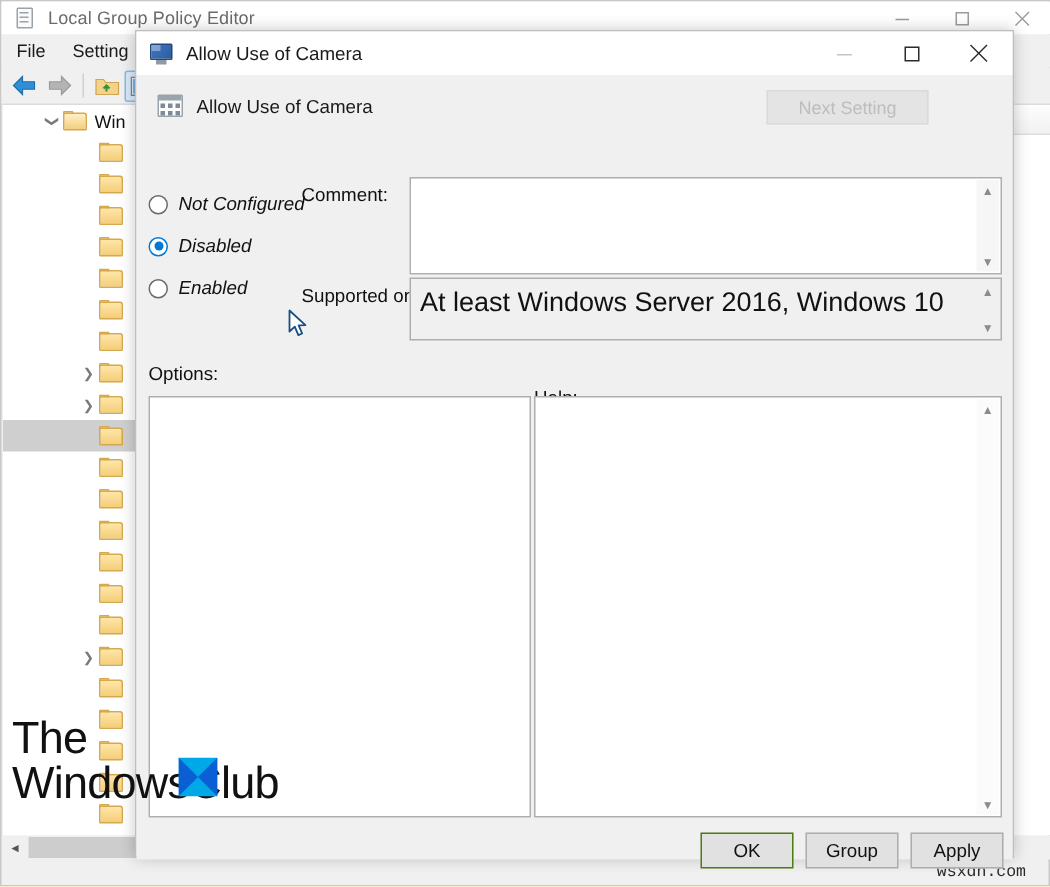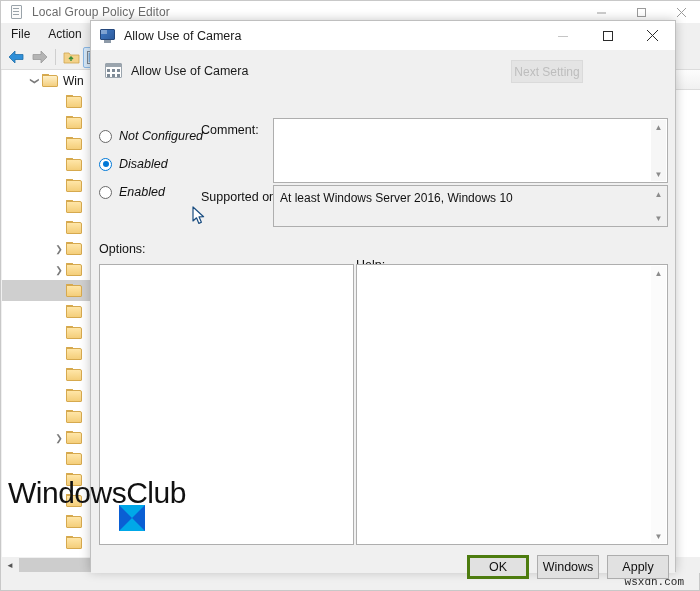--- a/index.html
+++ b/index.html
@@ -396,21 +396,21 @@
     position: absolute;
     top: 10px;
     height: 23px;
     background: #e4e4e4;
     border: 1px solid #dadada;
     color: #bdbdbd;
     font-size: 12px;
     display: flex; align-items: center; justify-content: center;
   }
   #prev-setting-btn { left: 320px; width: 92px; }
-  #next-setting-btn { left: 420px; width: 72px; }
+  #next-setting-btn { left: 420px; width: 108px; }
 
   
   .radio-group {
     position: absolute;
     left: 8px; top: 72px;
     width: 105px;
   }
   .radio-row {
     display: flex;
     align-items: center;
@@ -466,21 +466,21 @@
     border: 1px solid #aeaeae;
   }
   #comment-box { left: 182px; top: 68px; width: 395px; height: 65px; }
   #supported-box {
     left: 182px; top: 135px; width: 395px; height: 42px;
     background: #f0f0f0;
   }
   #supported-text {
     position: absolute;
     left: 6px; top: 5px;
-    font-size: 12px;
+    font-size: 18px;
     color: #111;
     white-space: nowrap;
   }
   .vsb {
     position: absolute;
     right: 1px; top: 1px;
     width: 15px; bottom: 1px;
     background: #f6f6f6;
   }
   .vsb .up, .vsb .down {
@@ -526,21 +526,21 @@
   .dlg-btn {
     position: absolute;
     top: 505px;
     height: 24px;
     background: #e1e1e1;
     border: 1px solid #adadad;
     font-size: 12.5px;
     color: #111;
     display: flex; align-items: center; justify-content: center;
   }
-  #ok-button { left: 376px; width: 62px; border: 3px solid #4d7c0f; }
+  #ok-button { left: 376px; width: 62px; border: 1px solid #4d7c0f; }
   #cancel-button { left: 446px; width: 62px; }
   #apply-button { left: 516px; width: 62px; }
 </style>
 </head>
 <body>
 
 <div id="canvas">
 
   <div class="gpe-window">
 
@@ -567,21 +567,21 @@
           <svg width="11" height="11" viewBox="0 0 11 11">
               <line x1="1" y1="1" x2="10" y2="10" stroke="#9b9b9b" stroke-width="1"></line>
               <line x1="10" y1="1" x2="1" y2="10" stroke="#9b9b9b" stroke-width="1"></line>
             </svg>
         </div>
       </div>
     </div>
 
     <div class="gpe-menubar">
       <span class="gpe-menu-item">File</span>
-      <span class="gpe-menu-item">Action</span>
+      <span class="gpe-menu-item">Setting</span>
       <span class="gpe-menu-item">View</span>
       <span class="gpe-menu-item">Help</span>
     </div>
 
     <div class="gpe-toolbar">
       <div class="tb-btn">
         <svg width="17" height="14" viewBox="0 0 17 14">
           <path d="M7 1 L1 7 L7 13 L7 9.5 L15 9.5 L15 4.5 L7 4.5 Z" fill="#2f8fd8" stroke="#1f6ea8" stroke-width="0.8"></path>
         </svg>
       </div>
@@ -841,20 +841,21 @@
 
     <div class="gpe-tabs">
       <div class="tab-shape" style="left:8px;width:40px"></div>
       <div class="tab-shape" style="left:56px;width:88px">Extended</div>
       <div class="tab-shape" style="left:146px;width:88px">Standard</div>
     </div>
 
   </div>
 
   <div class="watermark">
+    <span class="l1">The</span>
     <span class="l2">WindowsClub</span>
   </div>
   <div class="wm-logo">
     <svg width="26" height="26" viewBox="0 0 26 26">
       <rect x="0" y="0" width="26" height="26" fill="#00a8e8"></rect>
       <path d="M0 0 L13 13 L0 26 Z" fill="#0a5fd4"></path>
       <path d="M26 0 L13 13 L26 26 Z" fill="#0a5fd4"></path>
     </svg>
   </div>
 
@@ -950,18 +951,18 @@
       <div id="options-pane"></div>
 
       <div id="help-pane">
         <div class="vsb" style="background:#fbfbfb">
           <div class="up">▲</div>
           <div class="down">▼</div>
         </div>
       </div>
 
       <div class="dlg-btn" id="ok-button">OK</div>
-      <div class="dlg-btn" id="cancel-button">Windows</div>
+      <div class="dlg-btn" id="cancel-button">Group</div>
       <div class="dlg-btn" id="apply-button">Apply</div>
 
     </div>
   </div>
 </div>
 
 </body></html>

